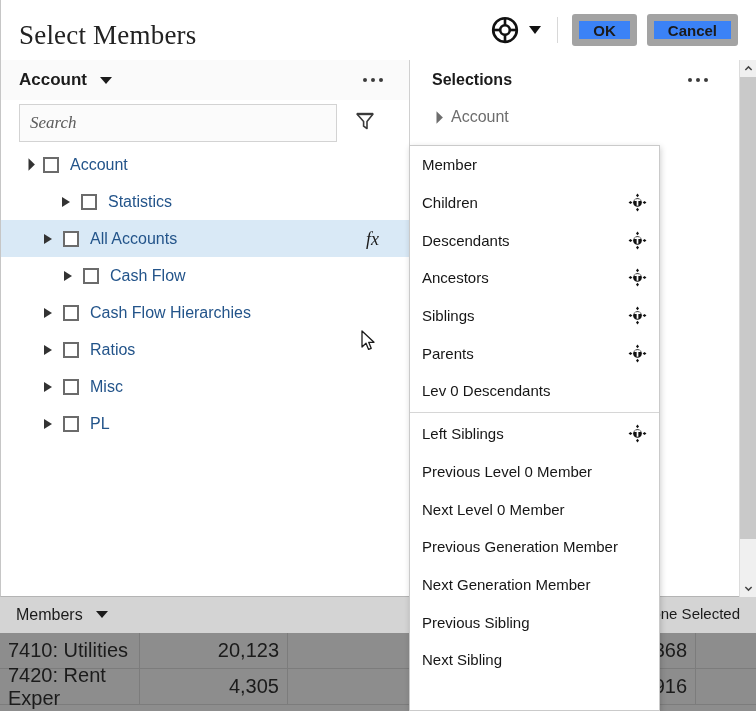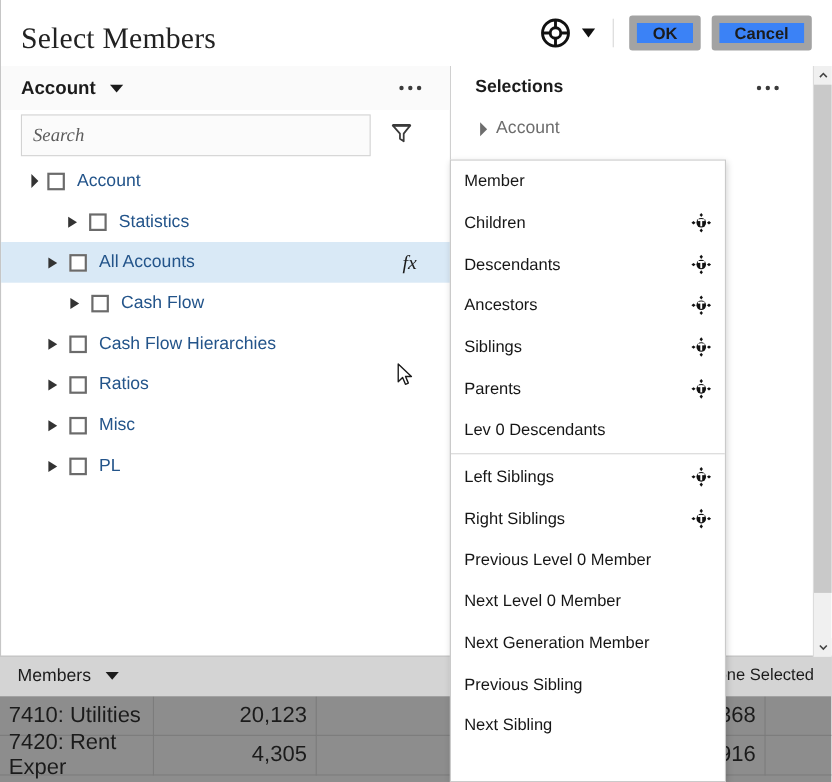--- a/index.html
+++ b/index.html
@@ -516,41 +516,32 @@
         <circle cx="10" cy="10" r="4.6" fill="#111"></circle>
         <rect x="9.1" y="6.6" width="1.8" height="6.8" fill="#fff"></rect>
         <rect x="6.8" y="6.6" width="6.4" height="1.8" fill="#fff"></rect>
         <path d="M10 0.6 L11.6 2.6 L10 4.6 L8.4 2.6 Z" fill="#111"></path>
         <path d="M10 15.4 L11.6 17.4 L10 19.4 L8.4 17.4 Z" fill="#111"></path>
         <path d="M0.6 10 L2.6 8.4 L4.6 10 L2.6 11.6 Z" fill="#111"></path>
         <path d="M19.4 10 L17.4 8.4 L15.4 10 L17.4 11.6 Z" fill="#111"></path>
       </svg>
     </div>
 
-    <div class="ctx-item">
-      <span class="mi-label">Right Siblings</span>
-      <svg class="mi-icon" viewBox="0 0 20 20" aria-hidden="true">
-        <circle cx="10" cy="10" r="4.6" fill="#111"></circle>
-        <rect x="9.1" y="6.6" width="1.8" height="6.8" fill="#fff"></rect>
-        <rect x="6.8" y="6.6" width="6.4" height="1.8" fill="#fff"></rect>
-        <path d="M10 0.6 L11.6 2.6 L10 4.6 L8.4 2.6 Z" fill="#111"></path>
-        <path d="M10 15.4 L11.6 17.4 L10 19.4 L8.4 17.4 Z" fill="#111"></path>
-        <path d="M0.6 10 L2.6 8.4 L4.6 10 L2.6 11.6 Z" fill="#111"></path>
-        <path d="M19.4 10 L17.4 8.4 L15.4 10 L17.4 11.6 Z" fill="#111"></path>
-      </svg>
-    </div>
 
     <div class="ctx-item">
       <span class="mi-label">Previous Level 0 Member</span>
     </div>
 
     <div class="ctx-item">
       <span class="mi-label">Next Level 0 Member</span>
     </div>
 
+    <div class="ctx-item">
+      <span class="mi-label">Previous Generation Member</span>
+    </div>
 
     <div class="ctx-item">
       <span class="mi-label">Next Generation Member</span>
     </div>
 
     <div class="ctx-item">
       <span class="mi-label">Previous Sibling</span>
     </div>
 
     <div class="ctx-item">

